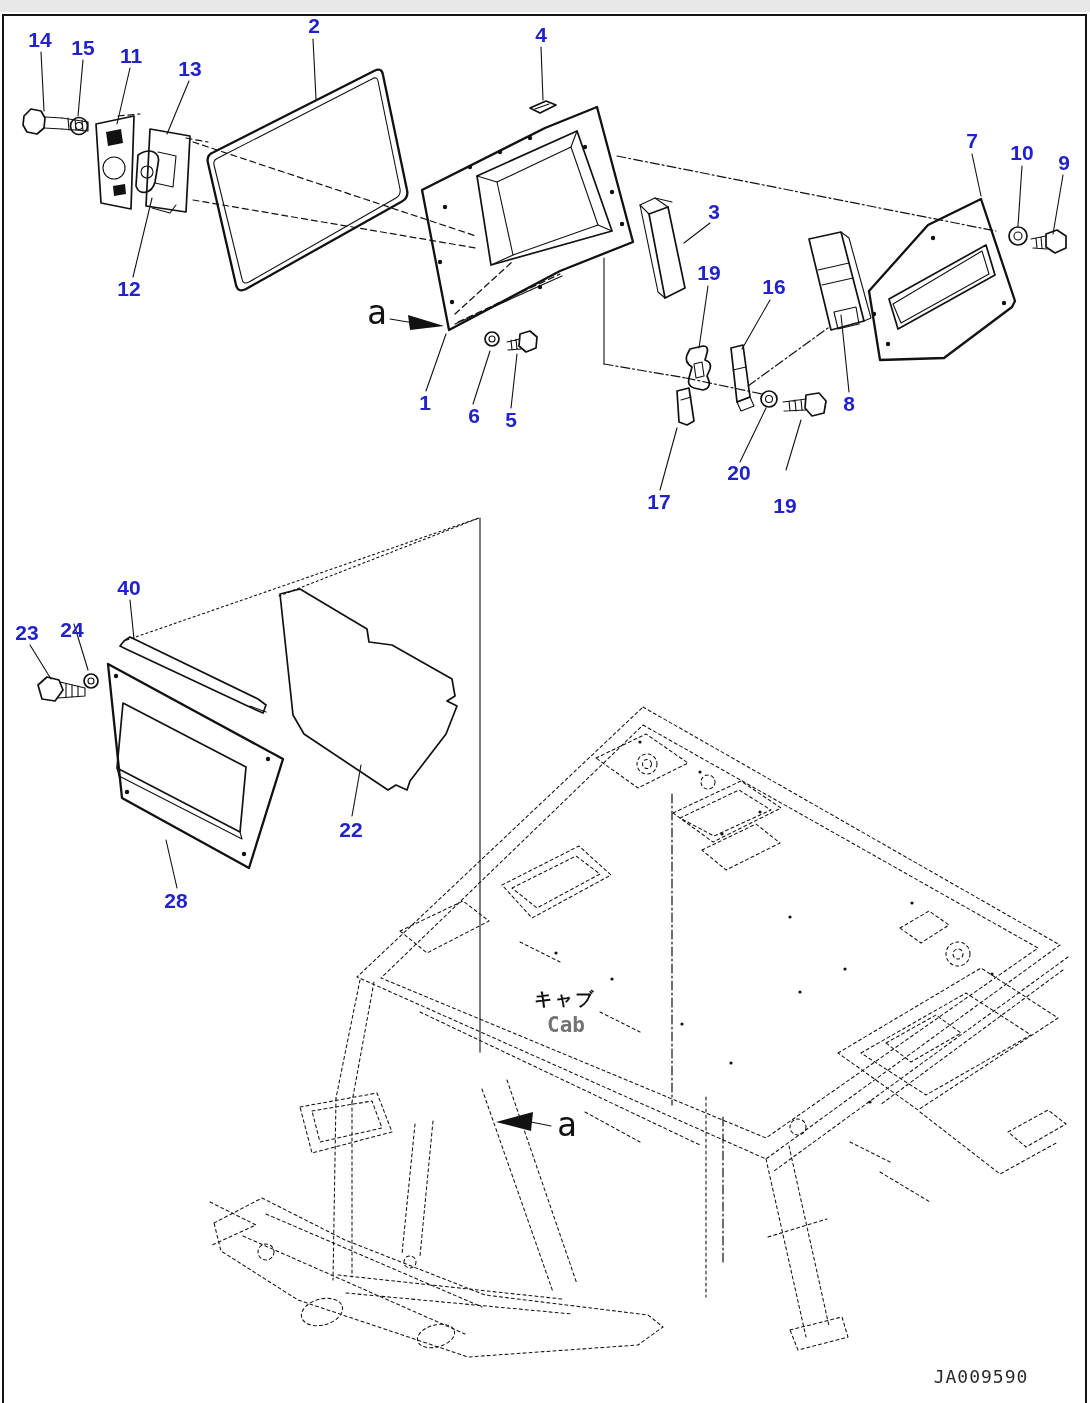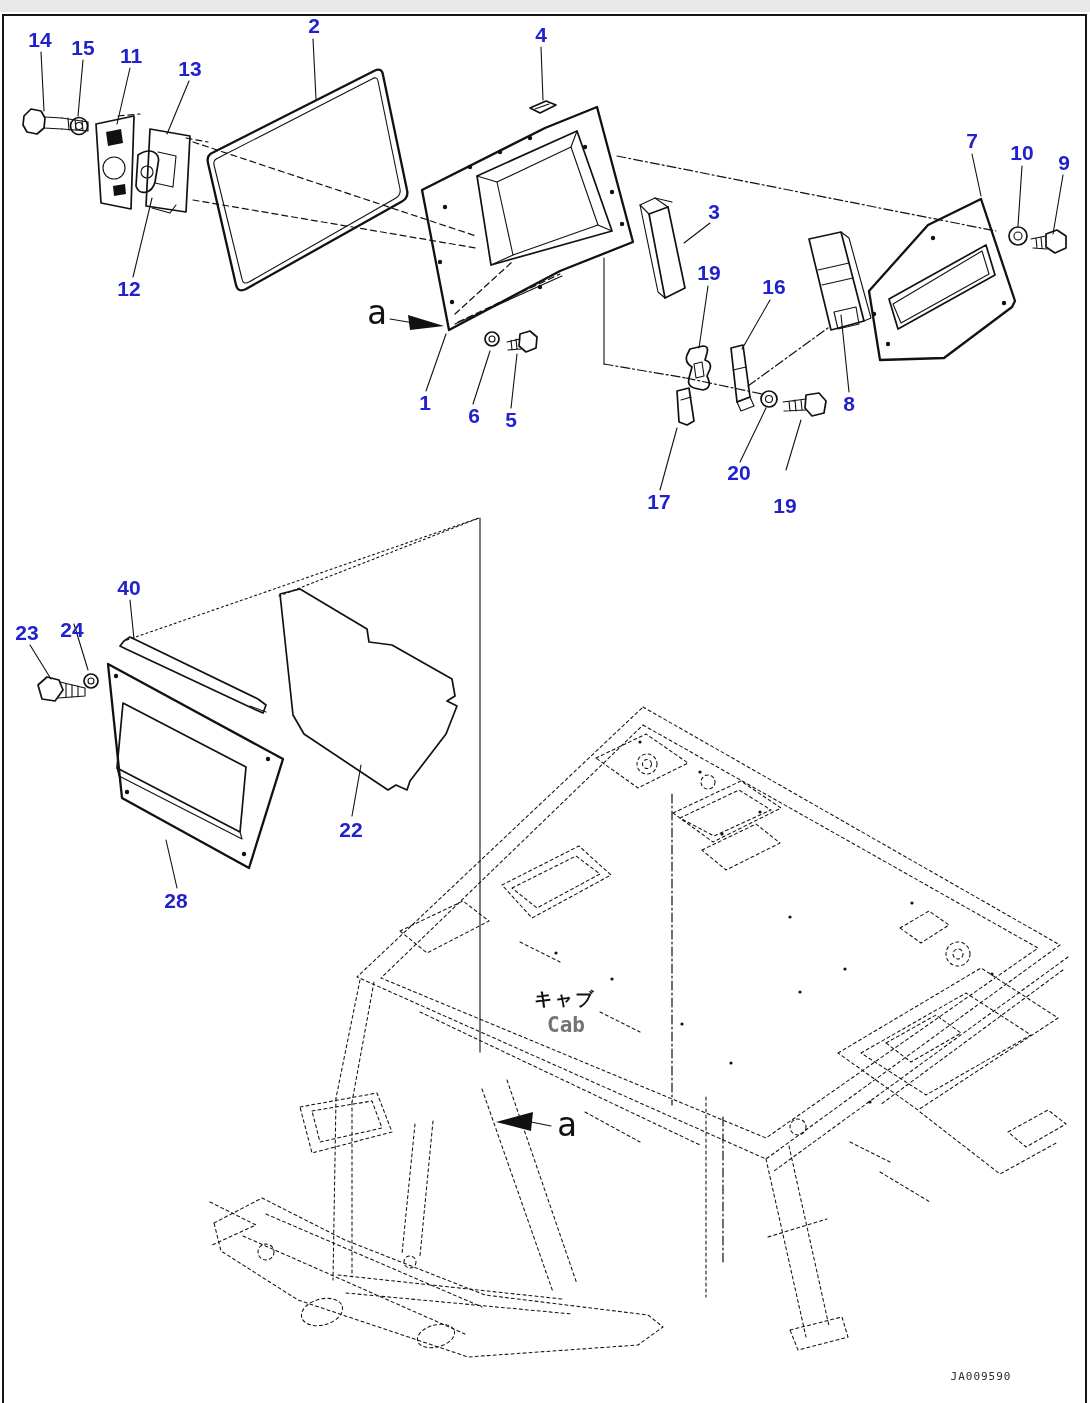--- a/index.html
+++ b/index.html
@@ -23,21 +23,21 @@
            white-space:nowrap;z-index:3;cursor:pointer;}
   .viewref{position:absolute;transform:translate(-50%,-50%);
            font-family:"DejaVu Sans Mono",monospace;font-size:33px;color:#111;z-index:2;}
   .cabjp{position:absolute;transform:translate(-50%,-50%);
          font-family:"DejaVu Sans Mono",monospace;font-weight:bold;
          font-size:18px;color:#111;letter-spacing:2px;z-index:2;}
   .caben{position:absolute;transform:translate(-50%,-50%);
          font-family:"DejaVu Sans Mono",monospace;font-weight:bold;
          font-size:21px;color:#737373;z-index:2;}
   .docid{position:absolute;transform:translate(-50%,-50%);
-         font-family:"DejaVu Sans Mono",monospace;font-size:11px;
+         font-family:"DejaVu Sans Mono",monospace;font-size:18px;
          color:#2a2a2a;letter-spacing:1px;z-index:2;}
 </style>
 </head>
 <body>
 
 <div class="page">
   <div class="frame"></div>
 
   <svg class="art" viewBox="0 0 1090 1403">
 

